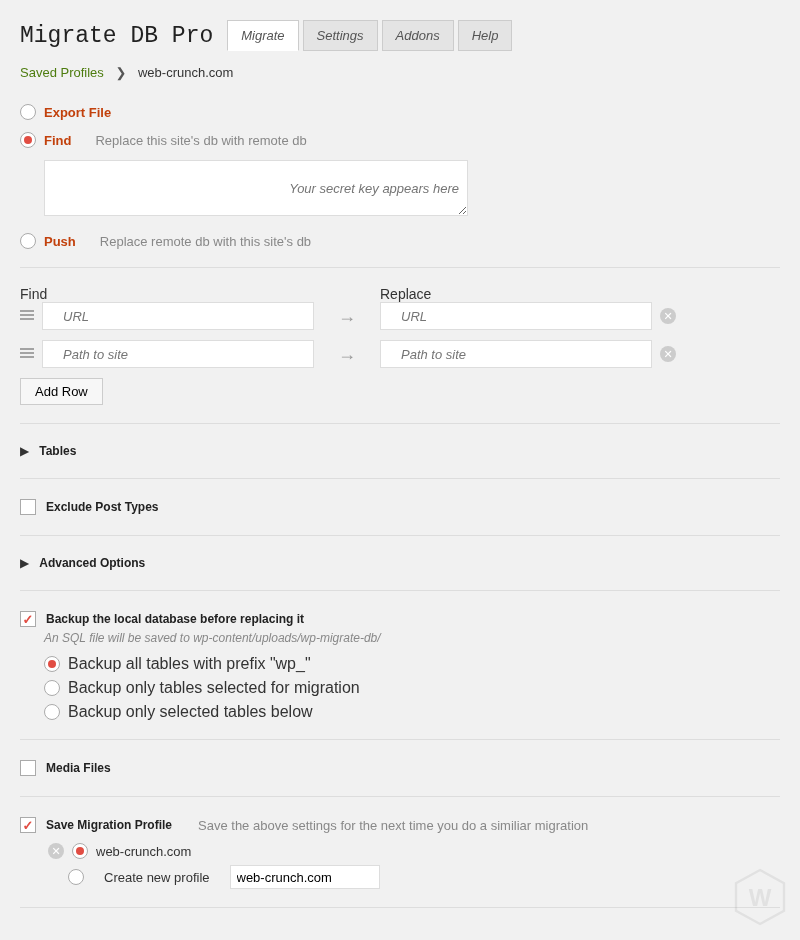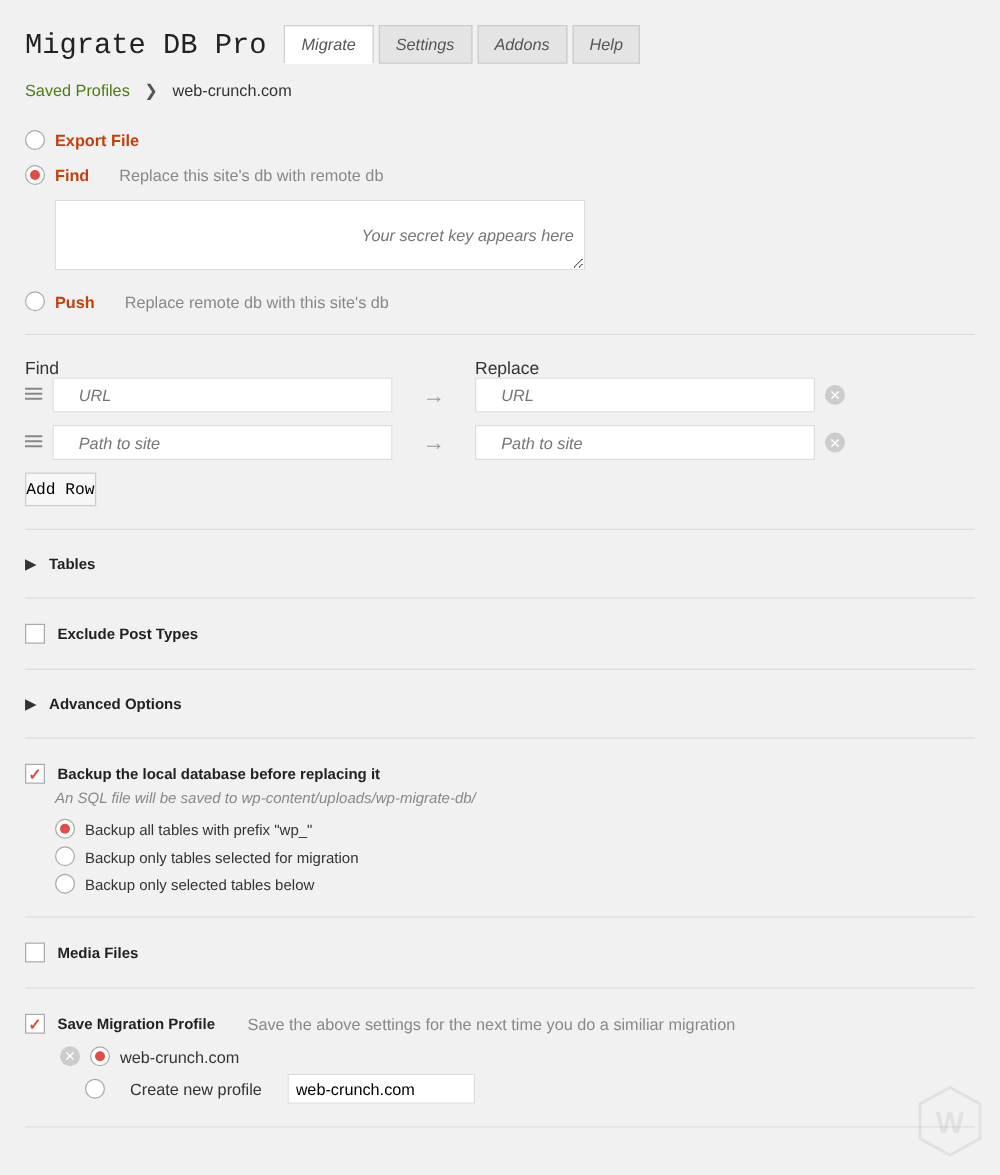--- a/index.html
+++ b/index.html
@@ -24,27 +24,27 @@
 .divider { border-top: 1px solid #ddd; margin: 18px 0; }
 .fr-header { display: flex; margin-bottom: 0; }
 .fr-header .col { font-size: 14px; color: #333; font-weight: normal; }
 .fr-header .col-find { width: 360px; }
 .fr-row { display: flex; align-items: center; gap: 8px; margin-bottom: 10px; }
 .drag { width: 14px; cursor: move; color: #888; }
 .drag svg { width: 14px; height: 14px; }
 .fr-input { width: 272px; height: 28px; border: 1px solid #ddd; padding: 0 20px; font-style: italic; color: #666; background: #fff; font-size: 13px; }
 .arrow { width: 50px; text-align: center; color: #999; font-size: 18px; }
 .delete-btn { width: 16px; height: 16px; border-radius: 50%; background: #ccc; color: #fff; display: flex; align-items: center; justify-content: center; font-size: 11px; cursor: pointer; }
-.add-row-btn { padding: 5px 0; border: 1px solid #ccc; background: #f7f7f7; cursor: pointer; font-size: 13px; font-family: Liberation Mono, monospace; }
+.add-row-btn { padding: 5px 14px; border: 1px solid #ccc; background: #f7f7f7; cursor: pointer; font-size: 13px; }
 .section-toggle { display: flex; align-items: center; gap: 10px; cursor: pointer; padding: 2px 0; }
 .section-toggle .arrow-r { color: #333; font-size: 12px; }
 .section-toggle .h { font-size: 12px; font-weight: bold; color: #222; }
 .sub-desc { font-size: 12px; color: #888; margin-left: 24px; margin-top: 2px; margin-bottom: 10px; font-style: italic; }
 .sub-options { margin-left: 24px; }
-.sub-opt { display: flex; align-items: flex-end; gap: 8px; margin-bottom: 6px; font-size: 12px; }
+.sub-opt { display: flex; align-items: center; gap: 8px; margin-bottom: 6px; font-size: 16px; }
 .profile-row { display: flex; align-items: center; gap: 8px; margin-bottom: 6px; margin-left: 4px; }
 .profile-input { width: 150px; height: 24px; border: 1px solid #ddd; padding: 0 6px; font-size: 13px; background: #fff; }
 .watermark { position: absolute; bottom: 10px; right: 10px; opacity: 0.15; }
 .watermark svg { width: 60px; height: 60px; }
 </style>
 </head>
 <body>
 
 
 

